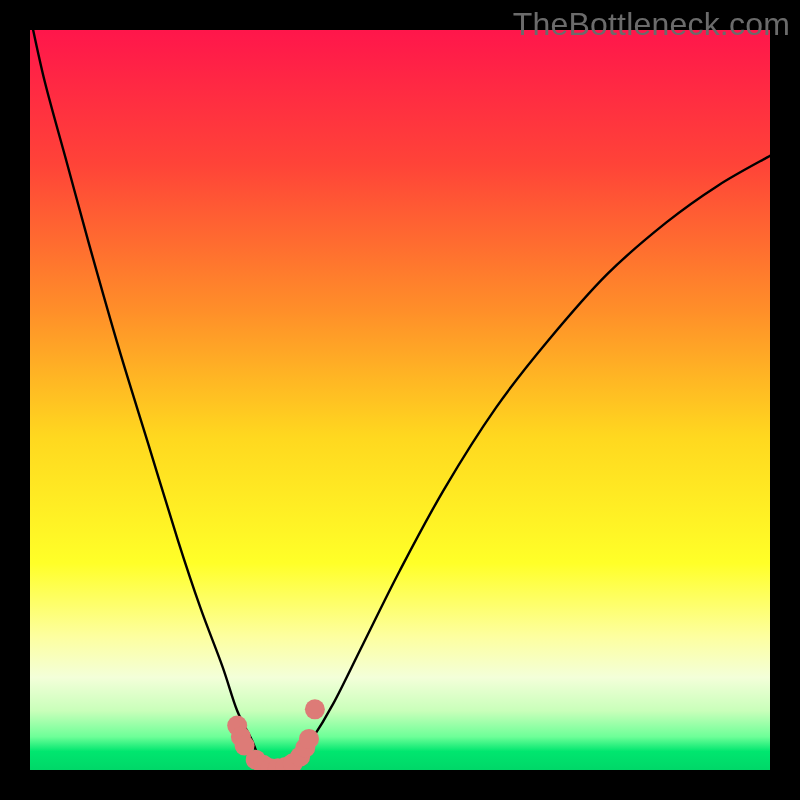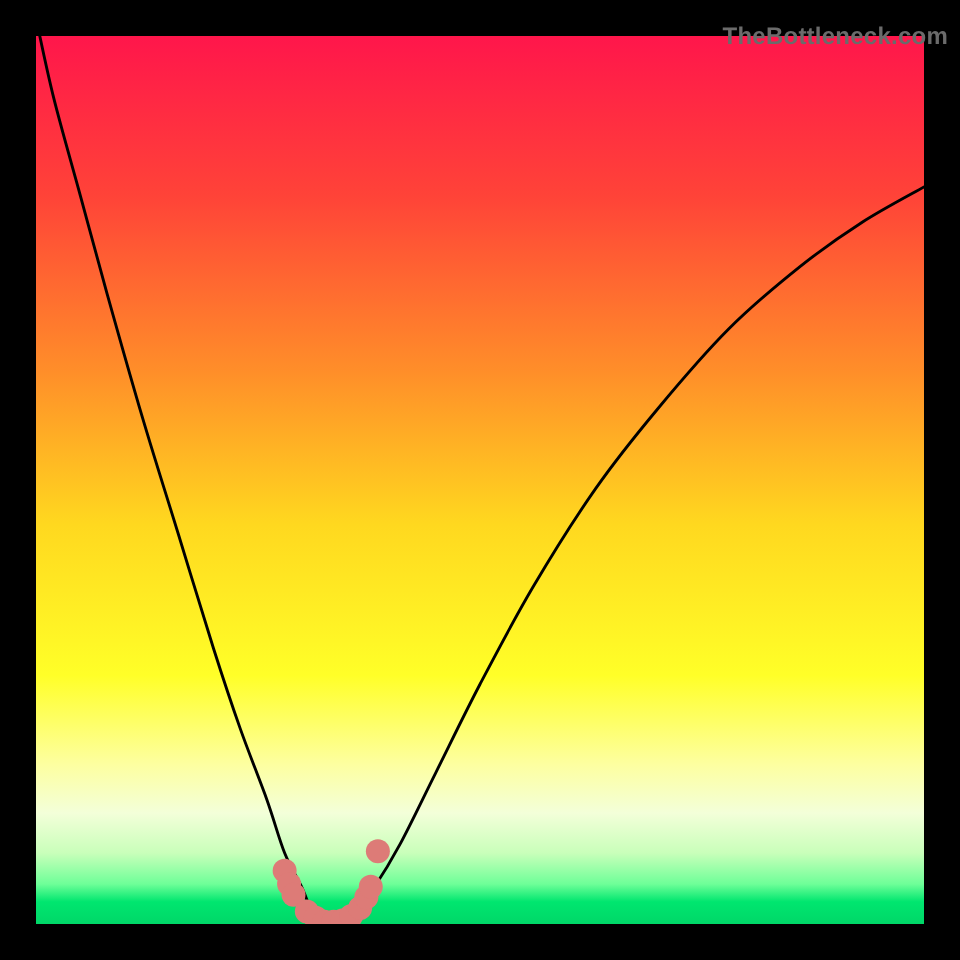--- a/index.html
+++ b/index.html
@@ -20,25 +20,25 @@
   .plot {
     position: absolute;
     left: 30px;
     top: 30px;
     width: 740px;
     height: 740px;
     overflow: hidden;
   }
   .watermark {
     position: absolute;
-    top: 20px;
+    top: 6px;
     right: 10px;
     color: #6b6b6b;
-    font-size: 20px;
-    font-weight: 700;
+    font-size: 32px;
+    font-weight: 400;
     letter-spacing: 0.2px;
     z-index: 10;
     user-select: none;
   }
   svg { display:block; }
 </style>
 </head>
 <body>
 
 <div class="frame">

